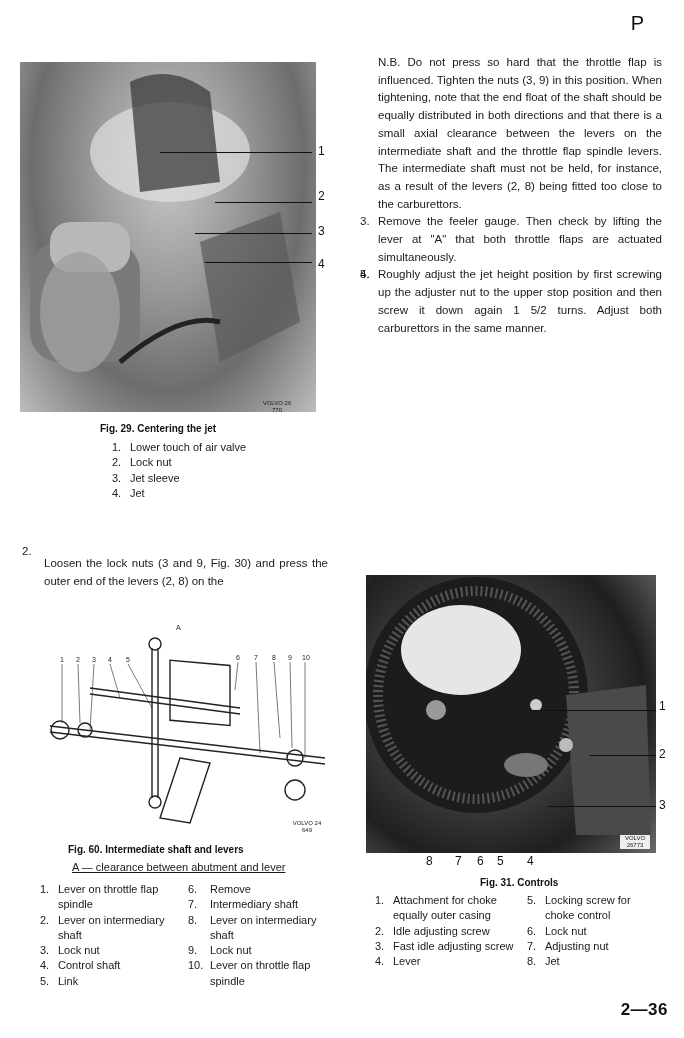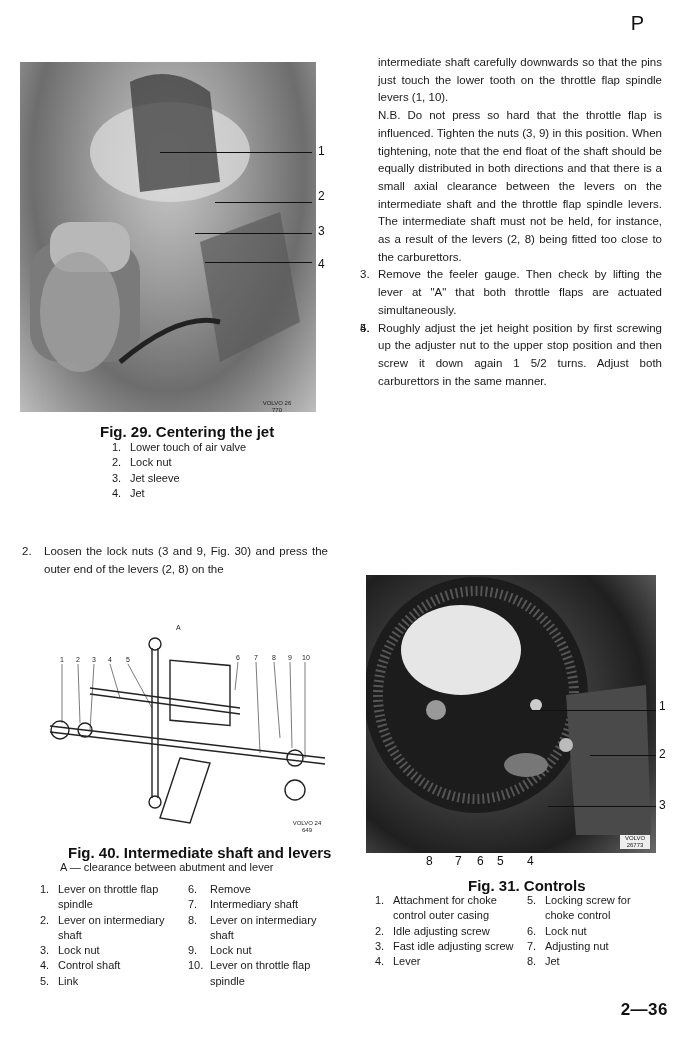--- a/index.html
+++ b/index.html
@@ -24,28 +24,28 @@
   .callout { font-size: 12px; color: #111; }
   .callout-line { height: 1px; background: #111; }
 
   
   .col-text { font-size: 11.5px; line-height: 17.7px; color: #1a1a1a; text-align: justify; }
   .right-col { left: 378px; top: 54px; width: 284px; }
   .right-col p { margin: 0; }
   .num-item { position: relative; padding-left: 0; margin: 0; }
   .num-item .n { position: absolute; left: -18px; top: 0; }
 
-  .fig-caption-title { font-size: 15px; font-weight: bold; color: #111; }
+  .fig-caption-title { font-size: 10px; font-weight: bold; color: #111; }
   .legend-list { font-size: 11px; line-height: 15.3px; color: #1a1a1a; }
   .legend-list .li { position: relative; padding-left: 18px; }
   .legend-list .li .n { position: absolute; left: 0; top: 0; }
 
   .step2 { left: 22px; top: 543px; width: 306px; font-size: 11.5px; line-height: 17.7px; text-align: justify; }
   .step2 .n { position: absolute; left: 0; top: 0; }
-  .step2 .t { padding-left: 22px; }
+  .step2 .t { padding-left: 22px; margin-top: 12px; }
 </style>
 </head>
 <body>
 
 <div class="abs section-letter">P</div>
 <div class="abs page-num">2—36</div>
 
 <div class="abs photo fig29-photo">
   <svg width="296" height="350" viewBox="0 0 296 350">
     <ellipse cx="150" cy="90" rx="80" ry="50" fill="#e0e0e0" opacity="0.7"></ellipse>
@@ -70,21 +70,20 @@
 
 <div class="abs fig-caption-title" style="left:100px; top:423px;">Fig. 29.  Centering the jet</div>
 <div class="abs legend-list" style="left:112px; top:440px; width:200px;">
   <div class="li"><span class="n">1.</span><span>Lower touch of air valve</span></div>
   <div class="li"><span class="n">2.</span><span>Lock nut</span></div>
   <div class="li"><span class="n">3.</span><span>Jet sleeve</span></div>
   <div class="li"><span class="n">4.</span><span>Jet</span></div>
 </div>
 
 <div class="abs col-text right-col">
-  <p>intermediate shaft carefully downwards so that the pins just touch the lower tooth on the throttle flap spindle levers (1, 10).</p>
   <p>N.B. Do not press so hard that the throttle flap is influenced. Tighten the nuts (3, 9) in this position. When tightening, note that the end float of the shaft should be equally distributed in both directions and that there is a small axial clearance between the levers on the intermediate shaft and the throttle flap spindle levers. The intermediate shaft must not be held, for instance, as a result of the levers (2, 8) being fitted too close to the carburettors.</p>
   <div class="num-item">
     <span class="n">3.</span>
     <span>Remove the feeler gauge. Then check by lifting the lever at "A" that both throttle flaps are actuated simultaneously.</span>
   </div>
   <div class="num-item">
     <span class="n">4.</span>
   </div>
   <div class="num-item">
     <span class="n">5.</span>
@@ -137,22 +136,22 @@
       <line x1="208" y1="44" x2="205" y2="72"></line>
         <line x1="226" y1="44" x2="230" y2="135"></line>
       <line x1="244" y1="44" x2="250" y2="120"></line>
         <line x1="260" y1="44" x2="262" y2="130"></line>
       <line x1="275" y1="44" x2="275" y2="140"></line>
     </g>
   </svg>
 </div>
 <div class="abs volvo-tag" style="left:292px; top:820px; width:30px;">VOLVO 24 649</div>
 
-<div class="abs fig-caption-title" style="left:68px; top:844px;">Fig. 40.  Intermediate shaft and levers</div>
-<div class="abs legend-list" style="left:60px; top:860px; width:260px;">A — clearance between abutment and lever</div>
+<div class="abs fig-caption-title" style="left:68px; top:844px;">Fig. 60.  Intermediate shaft and levers</div>
+<div class="abs legend-list" style="left:72px; top:860px; width:260px;text-decoration:underline;">A — clearance between abutment and lever</div>
 
 <div class="abs legend-list" style="left:40px; top:882px; width:150px;">
   <div class="li"><span class="n">1.</span><span>Lever on throttle flap spindle</span></div>
   <div class="li"><span class="n">2.</span><span>Lever on intermediary shaft</span></div>
   <div class="li"><span class="n">3.</span><span>Lock nut</span></div>
   <div class="li"><span class="n">4.</span><span>Control shaft</span></div>
   <div class="li"><span class="n">5.</span><span>Link</span></div>
 </div>
 <div class="abs legend-list" style="left:188px; top:882px; width:150px;">
   <div class="li" style="padding-left:22px"><span class="n">6.</span><span>Remove</span></div>
@@ -182,23 +181,23 @@
 <div class="abs callout" style="left:659px; top:747px;">2</div>
 <div class="abs callout-line" style="left:548px; top:806px; width:108px;"></div>
 <div class="abs callout" style="left:659px; top:798px;">3</div>
 
 <div class="abs callout" style="left:426px; top:854px;">8</div>
 <div class="abs callout" style="left:455px; top:854px;">7</div>
 <div class="abs callout" style="left:477px; top:854px;">6</div>
 <div class="abs callout" style="left:497px; top:854px;">5</div>
 <div class="abs callout" style="left:527px; top:854px;">4</div>
 
-<div class="abs fig-caption-title" style="left:468px; top:877px;">Fig. 31.  Controls</div>
+<div class="abs fig-caption-title" style="left:480px; top:877px;">Fig. 31.  Controls</div>
 <div class="abs legend-list" style="left:375px; top:893px; width:146px;">
-  <div class="li"><span class="n">1.</span><span>Attachment for choke control outer casing</span></div>
+  <div class="li"><span class="n">1.</span><span>Attachment for choke equally outer casing</span></div>
   <div class="li"><span class="n">2.</span><span>Idle adjusting screw</span></div>
   <div class="li"><span class="n">3.</span><span>Fast idle adjusting screw</span></div>
   <div class="li"><span class="n">4.</span><span>Lever</span></div>
 </div>
 <div class="abs legend-list" style="left:527px; top:893px; width:130px;">
   <div class="li"><span class="n">5.</span><span>Locking screw for choke control</span></div>
   <div class="li"><span class="n">6.</span><span>Lock nut</span></div>
   <div class="li"><span class="n">7.</span><span>Adjusting nut</span></div>
   <div class="li"><span class="n">8.</span><span>Jet</span></div>
 </div>

